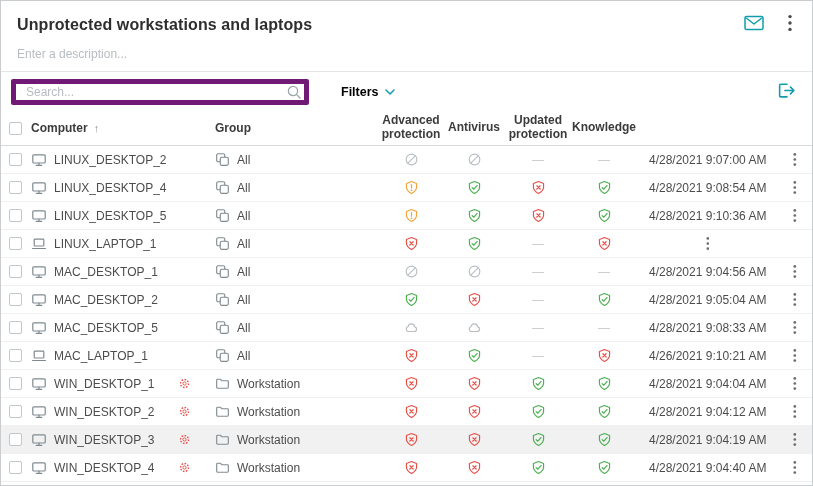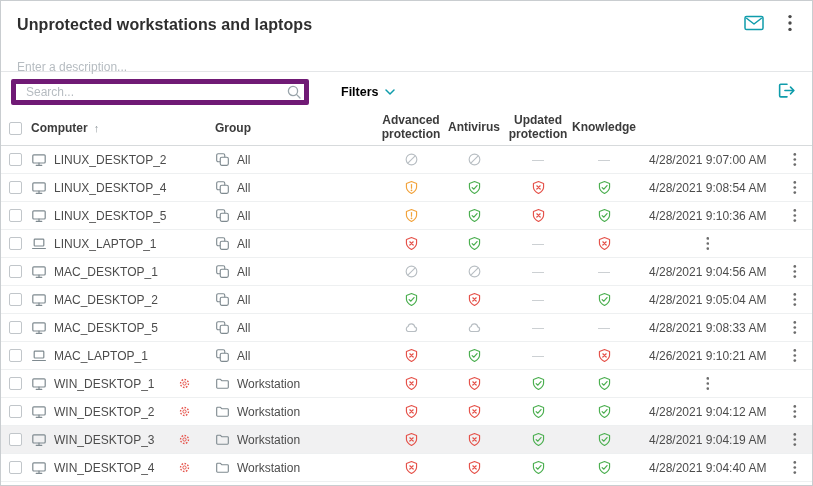--- a/index.html
+++ b/index.html
@@ -4,21 +4,21 @@
 <style>
   *{box-sizing:border-box;margin:0;padding:0}
   html,body{background:#fff}
   body{font-family:"Liberation Sans",sans-serif;width:813px;height:486px}
   .page{width:813px;height:486px;border:1px solid #c9cdd0;background:#fff;overflow:hidden}
   .top{padding:11px 14px 0 16px;border-bottom:1px solid #e4e6e8;height:71px}
   .title-row{display:flex;align-items:center}
   .page-title{font-size:16px;font-weight:bold;color:#2e2e2e;flex:1;letter-spacing:.1px}
   .title-icons{display:flex;gap:20px;align-items:center;padding-right:4px}
   .icon-btn{background:none;border:none;cursor:pointer;display:flex;align-items:center;padding:2px}
-  .desc-input{width:100%;border:none;outline:none;font-size:12px;color:#555;margin-top:23px;font-family:inherit;background:transparent}
+  .desc-input{width:100%;border:none;outline:none;font-size:12px;color:#555;margin-top:10px;font-family:inherit;background:transparent}
   .desc-input::placeholder{color:#b6bcc1}
   .toolbar{display:flex;align-items:center;height:39px;padding:0 14px 0 10px}
   .search-wrap{position:relative;width:298px}
   .search-input{width:100%;height:26px;border:5px solid #701a75;border-radius:2px;padding:0 30px 0 10px;font-size:12px;color:#555;font-family:inherit;outline:none}
   .search-input::placeholder{color:#b6bcc1}
   .search-icon{position:absolute;right:7px;top:5px;display:flex}
   .filters{display:flex;align-items:center;gap:6px;margin-left:32px;font-size:12.5px;font-weight:bold;cursor:pointer;background:none;border:none;font-family:inherit}
   .export-btn{margin-left:auto}
   .grid{display:grid;grid-template-columns:30px 168px 180px 64px 62px 66px 66px 1fr 34px;align-items:center}
   .thead{height:35px;border-bottom:1px solid #d7dadc;font-size:12px;font-weight:bold;color:#3b3b3b}
@@ -599,20 +599,21 @@
             <path d="M8 1.6 L13.4 3.7 V7.7 C13.4 11.3 8 14.4 8 14.4 C8 14.4 2.6 11.3 2.6 7.7 V3.7 Z" fill="none" stroke="#4CAF50" stroke-width="1.25" stroke-linejoin="round"></path>
             <path d="M5.5 8.1 L7.3 9.8 L10.7 5.9" fill="none" stroke="#4CAF50" stroke-width="1.3" stroke-linecap="round" stroke-linejoin="round"></path>
           </svg>
         </div>
     <div class="c-status s-knowledge">
           <svg viewBox="0 0 16 16" width="15" height="15">
             <path d="M8 1.6 L13.4 3.7 V7.7 C13.4 11.3 8 14.4 8 14.4 C8 14.4 2.6 11.3 2.6 7.7 V3.7 Z" fill="none" stroke="#4CAF50" stroke-width="1.25" stroke-linejoin="round"></path>
             <path d="M5.5 8.1 L7.3 9.8 L10.7 5.9" fill="none" stroke="#4CAF50" stroke-width="1.3" stroke-linecap="round" stroke-linejoin="round"></path>
           </svg>
         </div>
+    <div class="c-last">4/28/2021 9:04:04 AM</div>
     <div class="c-menu">
           <span class="kebab-sm">
             <svg viewBox="0 0 4 16" width="3.6" height="15">
               <circle cx="2" cy="2.4" r="1.5" fill="#6b6b6b"></circle>
               <circle cx="2" cy="8" r="1.5" fill="#6b6b6b"></circle>
               <circle cx="2" cy="13.6" r="1.5" fill="#6b6b6b"></circle>
             </svg>
           </span>
         </div>
   </div>

